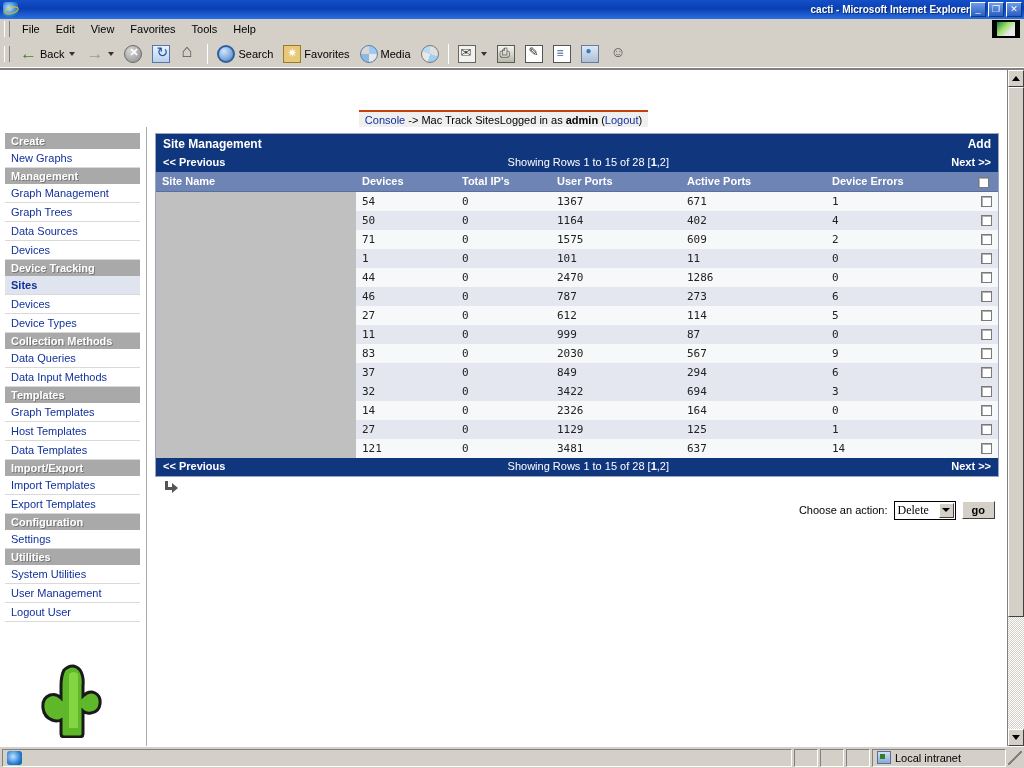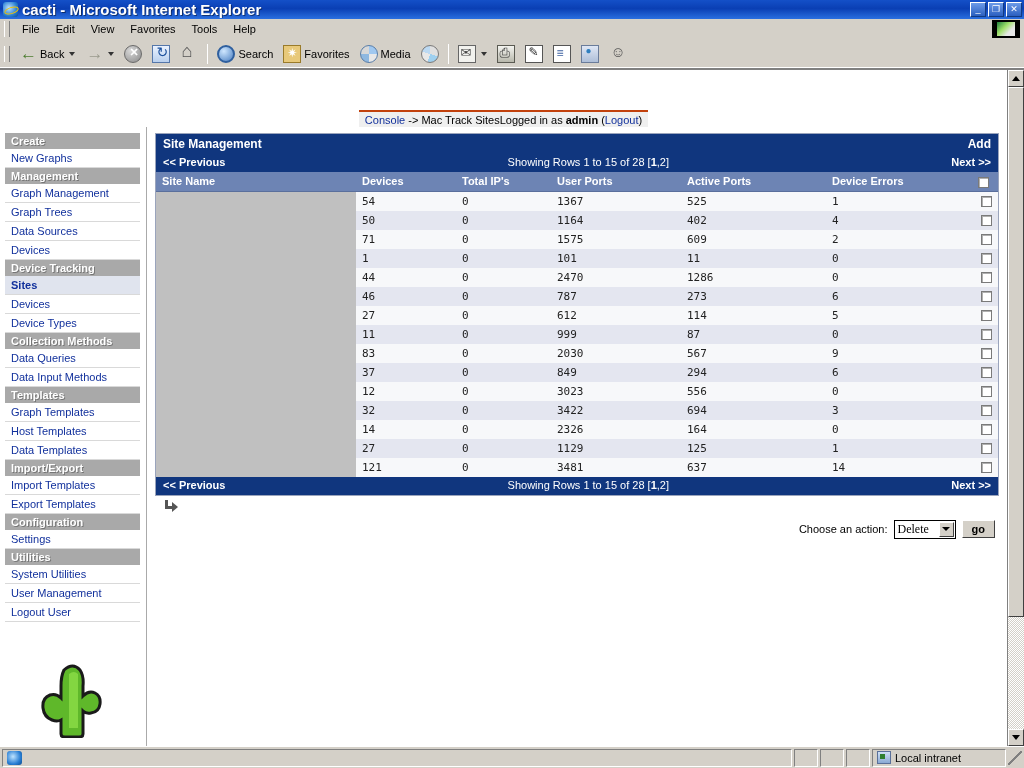--- a/index.html
+++ b/index.html
@@ -32,23 +32,23 @@
     border-radius: 3px;
     position: relative; flex: none;
   }
   .titlebar .ie-icon:after {
     content: ""; position: absolute; left: 1px; top: 5px;
     width: 13px; height: 5px;
     border: 1.5px solid #f2c200; border-radius: 50%;
     transform: rotate(-18deg);
   }
   .titlebar .title {
-    font-weight: bold; font-size: 15px;
+    font-weight: bold; font-size: 10px;
     text-shadow: 1px 1px 0 rgba(0,0,0,.45);
-    flex: 1; white-space: nowrap; overflow: hidden;
+    flex: 1; white-space: nowrap; overflow: hidden; text-align: right;
   }
   .winbtns { display: flex; gap: 2px; }
   .winbtn {
     width: 16px; height: 15px;
     background: linear-gradient(to bottom,#6c9be8,#2a5fc0);
     border: 1px solid #fff; border-right-color:#123a80; border-bottom-color:#123a80;
     color: #fff; font-size: 9px; line-height: 13px; text-align: center;
     font-family: "Liberation Sans", sans-serif;
   }
 
@@ -513,21 +513,21 @@
                     <span class="chk"></span>
                   </th>
                 </tr>
               </thead>
               <tbody>
                   <tr class="odd">
                     <td class="sitename"></td>
                     <td>54</td>
                     <td>0</td>
                     <td>1367</td>
-                    <td>525</td>
+                    <td>671</td>
                     <td>1</td>
                     <td class="cb"><span class="chk"></span></td>
                   </tr>
                   <tr class="even">
                     <td class="sitename"></td>
                     <td>50</td>
                     <td>0</td>
                     <td>1164</td>
                     <td>402</td>
                     <td>4</td>
@@ -596,29 +596,20 @@
                     <td>9</td>
                     <td class="cb"><span class="chk"></span></td>
                   </tr>
                   <tr class="even">
                     <td class="sitename"></td>
                     <td>37</td>
                     <td>0</td>
                     <td>849</td>
                     <td>294</td>
                     <td>6</td>
-                    <td class="cb"><span class="chk"></span></td>
-                  </tr>
-                  <tr class="odd">
-                    <td class="sitename"></td>
-                    <td>12</td>
-                    <td>0</td>
-                    <td>3023</td>
-                    <td>556</td>
-                    <td>0</td>
                     <td class="cb"><span class="chk"></span></td>
                   </tr>
                   <tr class="even">
                     <td class="sitename"></td>
                     <td>32</td>
                     <td>0</td>
                     <td>3422</td>
                     <td>694</td>
                     <td>3</td>
                     <td class="cb"><span class="chk"></span></td>

